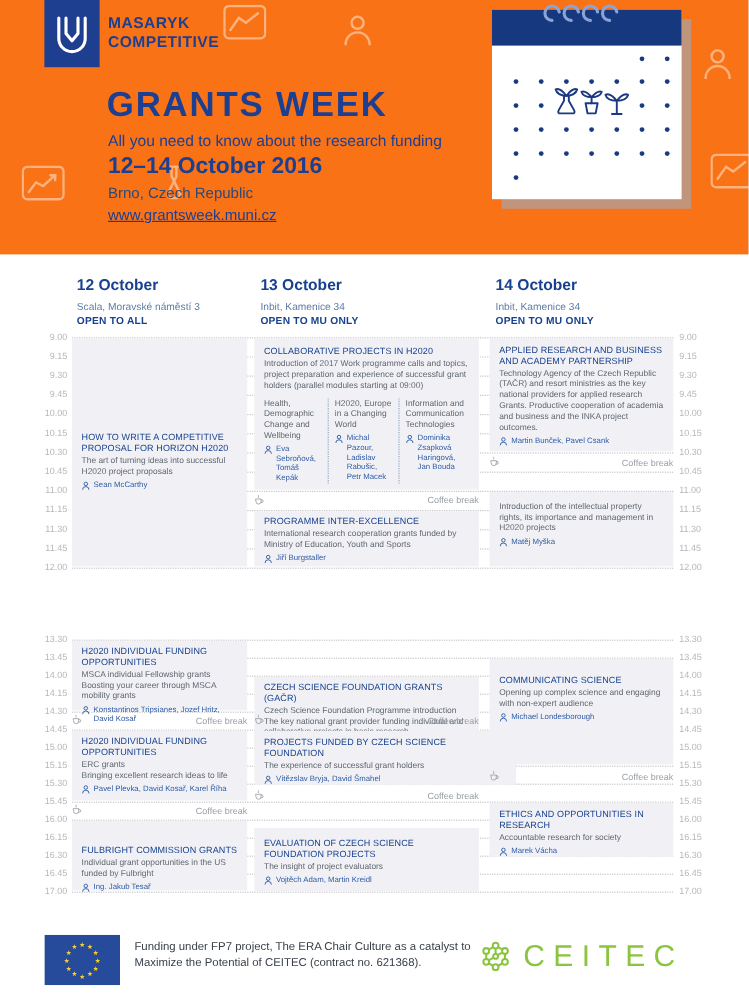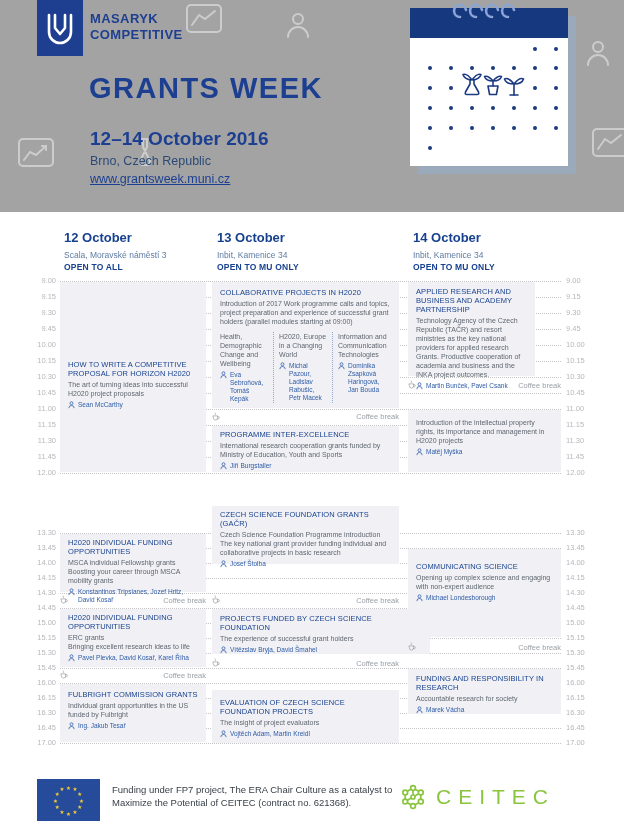--- a/index.html
+++ b/index.html
@@ -1,21 +1,21 @@
 <!DOCTYPE html>
 <html><head>
 <meta charset="utf-8">
 <style>
   html,body{margin:0;padding:0;background:#fff}
   .page{position:relative;width:624px;height:840px;background:#ffffff;overflow:hidden;
         font-family:"Liberation Sans",sans-serif;-webkit-font-smoothing:antialiased}
   .abs{position:absolute}
 
   
-  .hdr{position:absolute;left:0;top:0;width:624px;height:212px;background:#a3a3a3}
+  .hdr{position:absolute;left:0;top:0;width:624px;height:212px;background:#f97316}
   .doodle{position:absolute;opacity:.45}
   .mu-logo{position:absolute;left:37px;top:0;width:46px;height:56px;background:#1e3e90;
            display:flex;align-items:center;justify-content:center}
   .mu-name{position:absolute;left:90px;top:11px;font-size:13px;line-height:16px;font-weight:bold;
            color:#1e3e90;letter-spacing:.4px}
   .g-title{position:absolute;left:89px;top:72px;font-size:29px;font-weight:bold;color:#1d3f91;letter-spacing:1.5px}
   .g-sub{position:absolute;left:90px;top:110px;font-size:13px;color:#1d3f91}
   .g-date{position:absolute;left:90px;top:128px;font-size:19px;font-weight:bold;color:#1d3f91}
   .g-city{position:absolute;left:90px;top:154px;font-size:12.5px;color:#2c4a77}
   .g-url{position:absolute;left:90px;top:172px;font-size:12.5px;color:#1d3f91;text-decoration:underline;cursor:pointer}
@@ -44,21 +44,21 @@
   .mods{display:flex;margin-top:6px}
   .mod{flex:1;padding-right:4px;min-width:0}
   .sep{border-left:1px dotted #8fa8cc;padding-left:5px}
 
   .cb{position:absolute;z-index:2;display:flex;align-items:center;justify-content:space-between;gap:4px;
       font-size:7.5px;color:#9aa0a6}
 
   
   .fund-text{position:absolute;left:112px;top:784px;width:286px;font-size:9.5px;line-height:12.5px;color:#3a4149}
   .ceitec{position:absolute;left:398px;top:782px;display:flex;align-items:center;gap:8px}
-  .ceitec-word{font-size:21px;letter-spacing:7px;color:#8bc540;font-weight:400}
+  .ceitec-word{font-size:25px;letter-spacing:7px;color:#8bc540;font-weight:400}
 </style>
 </head>
 <body>
 
 <div class="page">
 
   <div class="hdr">
 
     <svg class="doodle" style="left:186px;top:4px" width="36" height="30" viewBox="0 0 36 30">
       <g stroke="#fff" stroke-width="2" fill="none" stroke-linecap="round">
@@ -104,20 +104,21 @@
           <path d="M10 6 v13 l5 6 5 -6 V6"></path>
         </g>
       </svg>
     </div>
     <div class="mu-name">
       <div>MASARYK</div>
       <div>COMPETITIVE</div>
     </div>
 
     <div class="g-title">GRANTS WEEK</div>
+    <div class="g-sub">All you need to know about the research funding</div>
     <div class="g-date">12–14 October 2016</div>
     <div class="g-city">Brno, Czech Republic</div>
     <a class="g-url">www.grantsweek.muni.cz</a>
 
     <div class="card">
       <div class="card-band"></div>
       <svg class="spirals" width="72" height="18" viewBox="0 0 72 18">
         <g stroke="#8ba4d6" stroke-width="2.6" fill="none" stroke-linecap="round">
           <path d="M8 16 a6 6 0 1 1 6 -7"></path>
             <path d="M24 16 a6 6 0 1 1 6 -7"></path>
@@ -336,21 +337,21 @@
     <svg width="8" height="10" viewBox="0 0 10 12">
         <g stroke="#9aa0a6" stroke-width="0.9" fill="none" stroke-linecap="round">
           <path d="M4.2 0.8 c1 0.9 -1 1.4 0 2.4"></path>
           <path d="M1.6 4.6 h5.4 v2.6 a2.6 2.6 0 0 1 -2.6 2.6 h-0.2 a2.6 2.6 0 0 1 -2.6 -2.6 z"></path>
           <path d="M7 5.4 h0.7 a1.4 1.4 0 0 1 0 2.8 h-0.9"></path>
         </g>
       </svg>
     <span>Coffee break</span>
   </div>
 
-  <div class="evt" style="left:60px;top:684px;width:146px;height:58px;padding-top:6px">
+  <div class="evt" style="left:60px;top:684px;width:146px;height:58px;padding-top:20px">
     <h3>FULBRIGHT COMMISSION GRANTS</h3>
     <div class="desc">Individual grant opportunities in the US funded by Fulbright</div>
     <div class="spk">
       <svg class="picon" width="7" height="8" viewBox="0 0 10 11">
           <g stroke="#2d5ba6" stroke-width="1.1" fill="none">
             <circle cx="5" cy="3" r="2.1"></circle>
             <path d="M1.2 10 a3.8 3.8 0 0 1 7.6 0"></path>
           </g>
         </svg>
       <span>Ing. Jakub Tesař</span>
@@ -418,21 +419,21 @@
       <svg class="picon" width="7" height="8" viewBox="0 0 10 11">
           <g stroke="#2d5ba6" stroke-width="1.1" fill="none">
             <circle cx="5" cy="3" r="2.1"></circle>
             <path d="M1.2 10 a3.8 3.8 0 0 1 7.6 0"></path>
           </g>
         </svg>
       <span>Jiří Burgstaller</span>
     </div>
   </div>
 
-  <div class="evt" style="left:212px;top:506px;width:187px;height:58px;padding-top:4px">
+  <div class="evt" style="left:212px;top:564px;width:187px;height:58px;padding-top:4px">
     <h3>CZECH SCIENCE FOUNDATION GRANTS (GAČR)</h3>
     <div class="desc">Czech Science Foundation Programme introduction</div>
     <div class="desc">The key national grant provider funding individual and collaborative projects in basic research</div>
     <div class="spk">
       <svg class="picon" width="7" height="8" viewBox="0 0 10 11">
           <g stroke="#2d5ba6" stroke-width="1.1" fill="none">
             <circle cx="5" cy="3" r="2.1"></circle>
             <path d="M1.2 10 a3.8 3.8 0 0 1 7.6 0"></path>
           </g>
         </svg>
@@ -483,21 +484,21 @@
       <svg class="picon" width="7" height="8" viewBox="0 0 10 11">
           <g stroke="#2d5ba6" stroke-width="1.1" fill="none">
             <circle cx="5" cy="3" r="2.1"></circle>
             <path d="M1.2 10 a3.8 3.8 0 0 1 7.6 0"></path>
           </g>
         </svg>
       <span>Vojtěch Adam, Martin Kreidl</span>
     </div>
   </div>
 
-  <div class="evt" style="left:408px;top:282px;width:127px;height:94px;padding-top:5px">
+  <div class="evt" style="left:408px;top:282px;width:153px;height:94px;padding-top:5px">
     <h3>APPLIED RESEARCH AND BUSINESS AND ACADEMY PARTNERSHIP</h3>
     <div class="desc">Technology Agency of the Czech Republic (TAČR) and resort ministries as the key national providers for applied research Grants. Productive cooperation of academia and business and the INKA project outcomes.</div>
     <div class="spk">
       <svg class="picon" width="7" height="8" viewBox="0 0 10 11">
           <g stroke="#2d5ba6" stroke-width="1.1" fill="none">
             <circle cx="5" cy="3" r="2.1"></circle>
             <path d="M1.2 10 a3.8 3.8 0 0 1 7.6 0"></path>
           </g>
         </svg>
       <span>Martin Bunček, Pavel Csank</span>
@@ -547,21 +548,21 @@
         <g stroke="#9aa0a6" stroke-width="0.9" fill="none" stroke-linecap="round">
           <path d="M4.2 0.8 c1 0.9 -1 1.4 0 2.4"></path>
           <path d="M1.6 4.6 h5.4 v2.6 a2.6 2.6 0 0 1 -2.6 2.6 h-0.2 a2.6 2.6 0 0 1 -2.6 -2.6 z"></path>
           <path d="M7 5.4 h0.7 a1.4 1.4 0 0 1 0 2.8 h-0.9"></path>
         </g>
       </svg>
     <span>Coffee break</span>
   </div>
 
   <div class="evt" style="left:408px;top:669px;width:153px;height:45px;padding-top:5px">
-    <h3>FUNDING AND RESPONSIBILITY IN RESEARCH</h3>
+    <h3>ETHICS AND OPPORTUNITIES IN RESEARCH</h3>
     <div class="desc">Accountable research for society</div>
     <div class="spk">
       <svg class="picon" width="7" height="8" viewBox="0 0 10 11">
           <g stroke="#2d5ba6" stroke-width="1.1" fill="none">
             <circle cx="5" cy="3" r="2.1"></circle>
             <path d="M1.2 10 a3.8 3.8 0 0 1 7.6 0"></path>
           </g>
         </svg>
       <span>Marek Vácha</span>
     </div>

